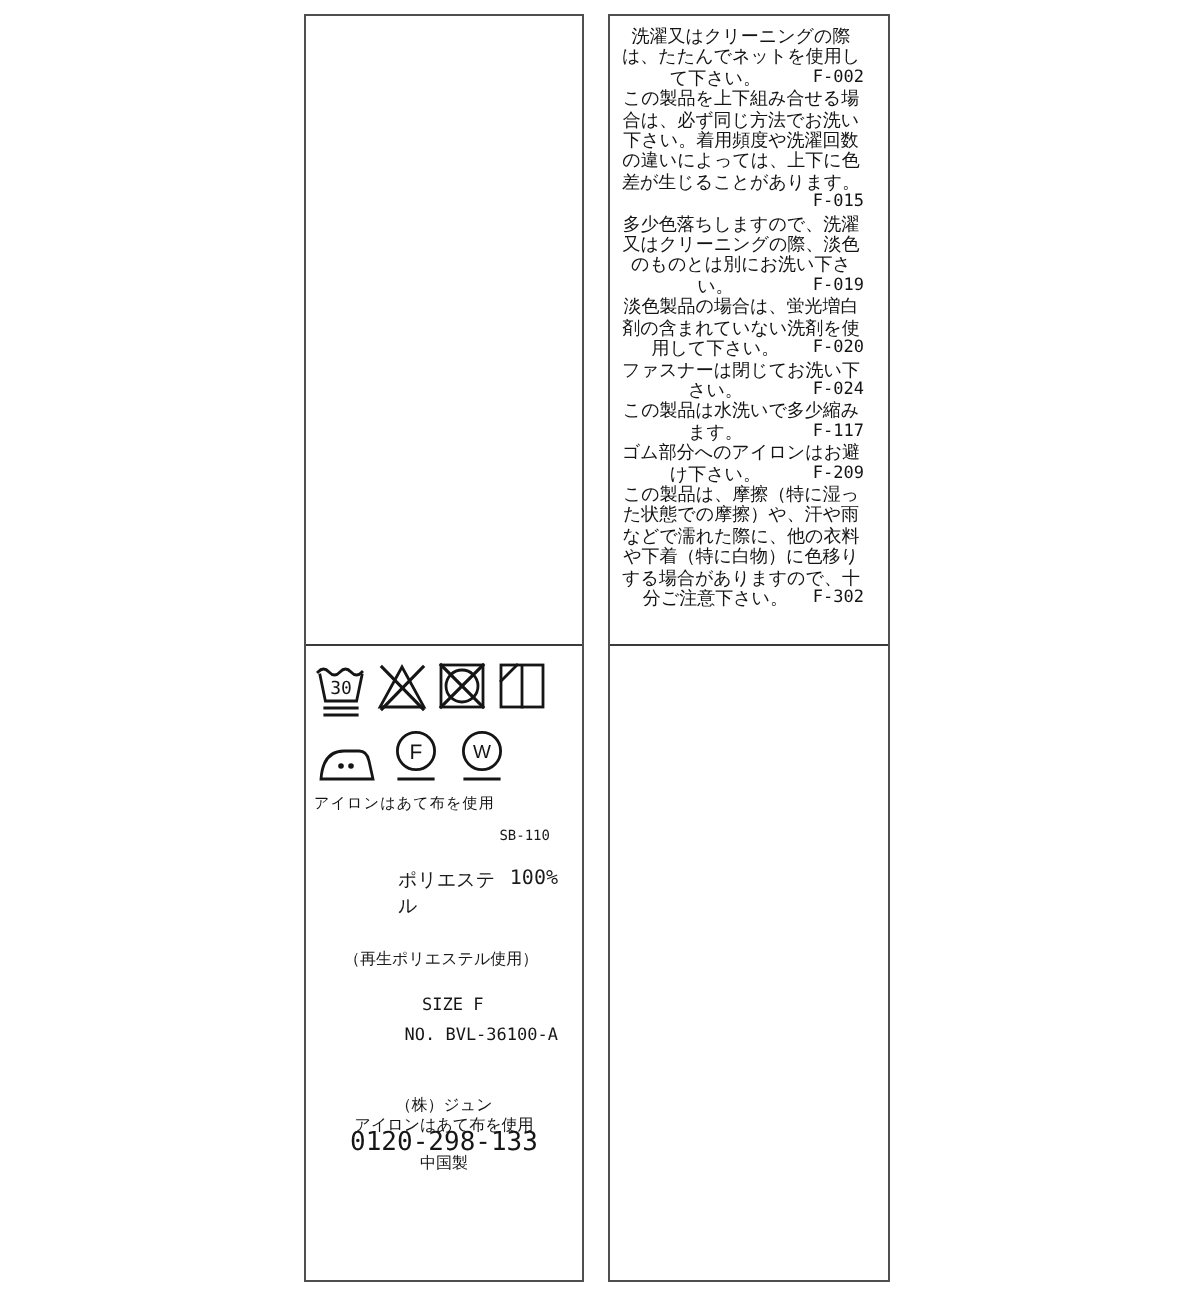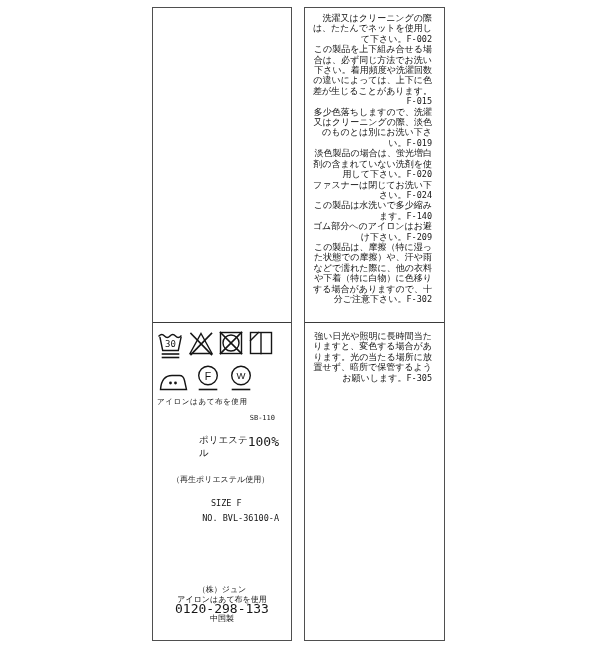--- a/index.html
+++ b/index.html
@@ -38,48 +38,48 @@
   }
   .sb-code {
     font-family: "DejaVu Sans Mono", monospace;
     font-size: 7px; text-align: right; padding-right: 16px; margin-top: 7px;
   }
   .composition {
     display: flex; justify-content: space-between;
     font-size: 9.5px; margin-top: 12px;
     padding-left: 42px; padding-right: 12px;
   }
-  .composition .pct { font-family: "DejaVu Sans Mono", monospace; font-size: 13px; }
+  .composition .pct { font-family: "DejaVu Sans Mono", monospace; font-size: 10px; }
   .comp-note { font-size: 8px; margin-top: 14px; padding-left: 15px; white-space: nowrap; }
 
   .id-block {
     position: absolute; top: 488px; left: 0; right: 12px;
     font-family: "DejaVu Sans Mono", monospace;
     font-size: 8.5px; line-height: 15px; color: #161616;
   }
   .id-size { padding-left: 58px; }
   .id-no, .id-co { padding-left: 12px; text-align: right; }
 
   .company-block {
     position: absolute; top: 540px; left: 0; right: 0;
-    text-align: center; font-size: 8px; line-height: 9.5px; color: #161616; margin-top: 37px;
+    text-align: center; font-size: 8px; line-height: 9.5px; color: #161616;
   }
   .company-phone { font-family: "DejaVu Sans Mono", monospace; font-size: 13px; }
 
   
   .rp-s1 {
     height: 315px; box-sizing: border-box;
     border-bottom: 1.5px solid #3a3a3a;
     padding: 5px 12px 0 4px;
   }
   .rp-s2 { padding: 8px 12px 0 4px; }
   p.ins {
     margin: 0; clear: both;
     font-size: 9px; line-height: 10.4px;
-    text-align: right; word-break: break-all;
+    text-align: center; word-break: break-all;
     color: #141414;
   }
   p.ins .code {
     float: right;
     font-family: "DejaVu Sans Mono", monospace;
     font-size: 8.5px; line-height: 10.4px;
   }
 </style>
 </head>
 <body>
@@ -156,22 +156,19 @@
     </div>
   </div>
 
   <div class="panel" id="right-panel">
     <div class="rp-s1">
       <p class="ins"><span>洗濯又はクリーニングの際は、たたんでネットを使用して下さい。</span><span class="code">F-002</span></p>
       <p class="ins"><span>この製品を上下組み合せる場合は、必ず同じ方法でお洗い下さい。着用頻度や洗濯回数の違いによっては、上下に色差が生じることがあります。</span><span class="code">F-015</span></p>
       <p class="ins"><span>多少色落ちしますので、洗濯又はクリーニングの際、淡色のものとは別にお洗い下さい。</span><span class="code">F-019</span></p>
       <p class="ins"><span>淡色製品の場合は、蛍光増白剤の含まれていない洗剤を使用して下さい。</span><span class="code">F-020</span></p>
       <p class="ins"><span>ファスナーは閉じてお洗い下さい。</span><span class="code">F-024</span></p>
-      <p class="ins"><span>この製品は水洗いで多少縮みます。</span><span class="code">F-140</span></p>
+      <p class="ins"><span>この製品は水洗いで多少縮みます。</span><span class="code">F-117</span></p>
       <p class="ins"><span>ゴム部分へのアイロンはお避け下さい。</span><span class="code">F-209</span></p>
       <p class="ins"><span>この製品は、摩擦（特に湿った状態での摩擦）や、汗や雨などで濡れた際に、他の衣料や下着（特に白物）に色移りする場合がありますので、十分ご注意下さい。</span><span class="code">F-302</span></p>
-    </div>
-    <div class="rp-s2">
-      <p class="ins"><span>強い日光や照明に長時間当たりますと、変色する場合があります。光の当たる場所に放置せず、暗所で保管するようお願いします。</span><span class="code">F-305</span></p>
     </div>
   </div>
 
 </div>
 
 </body></html>

